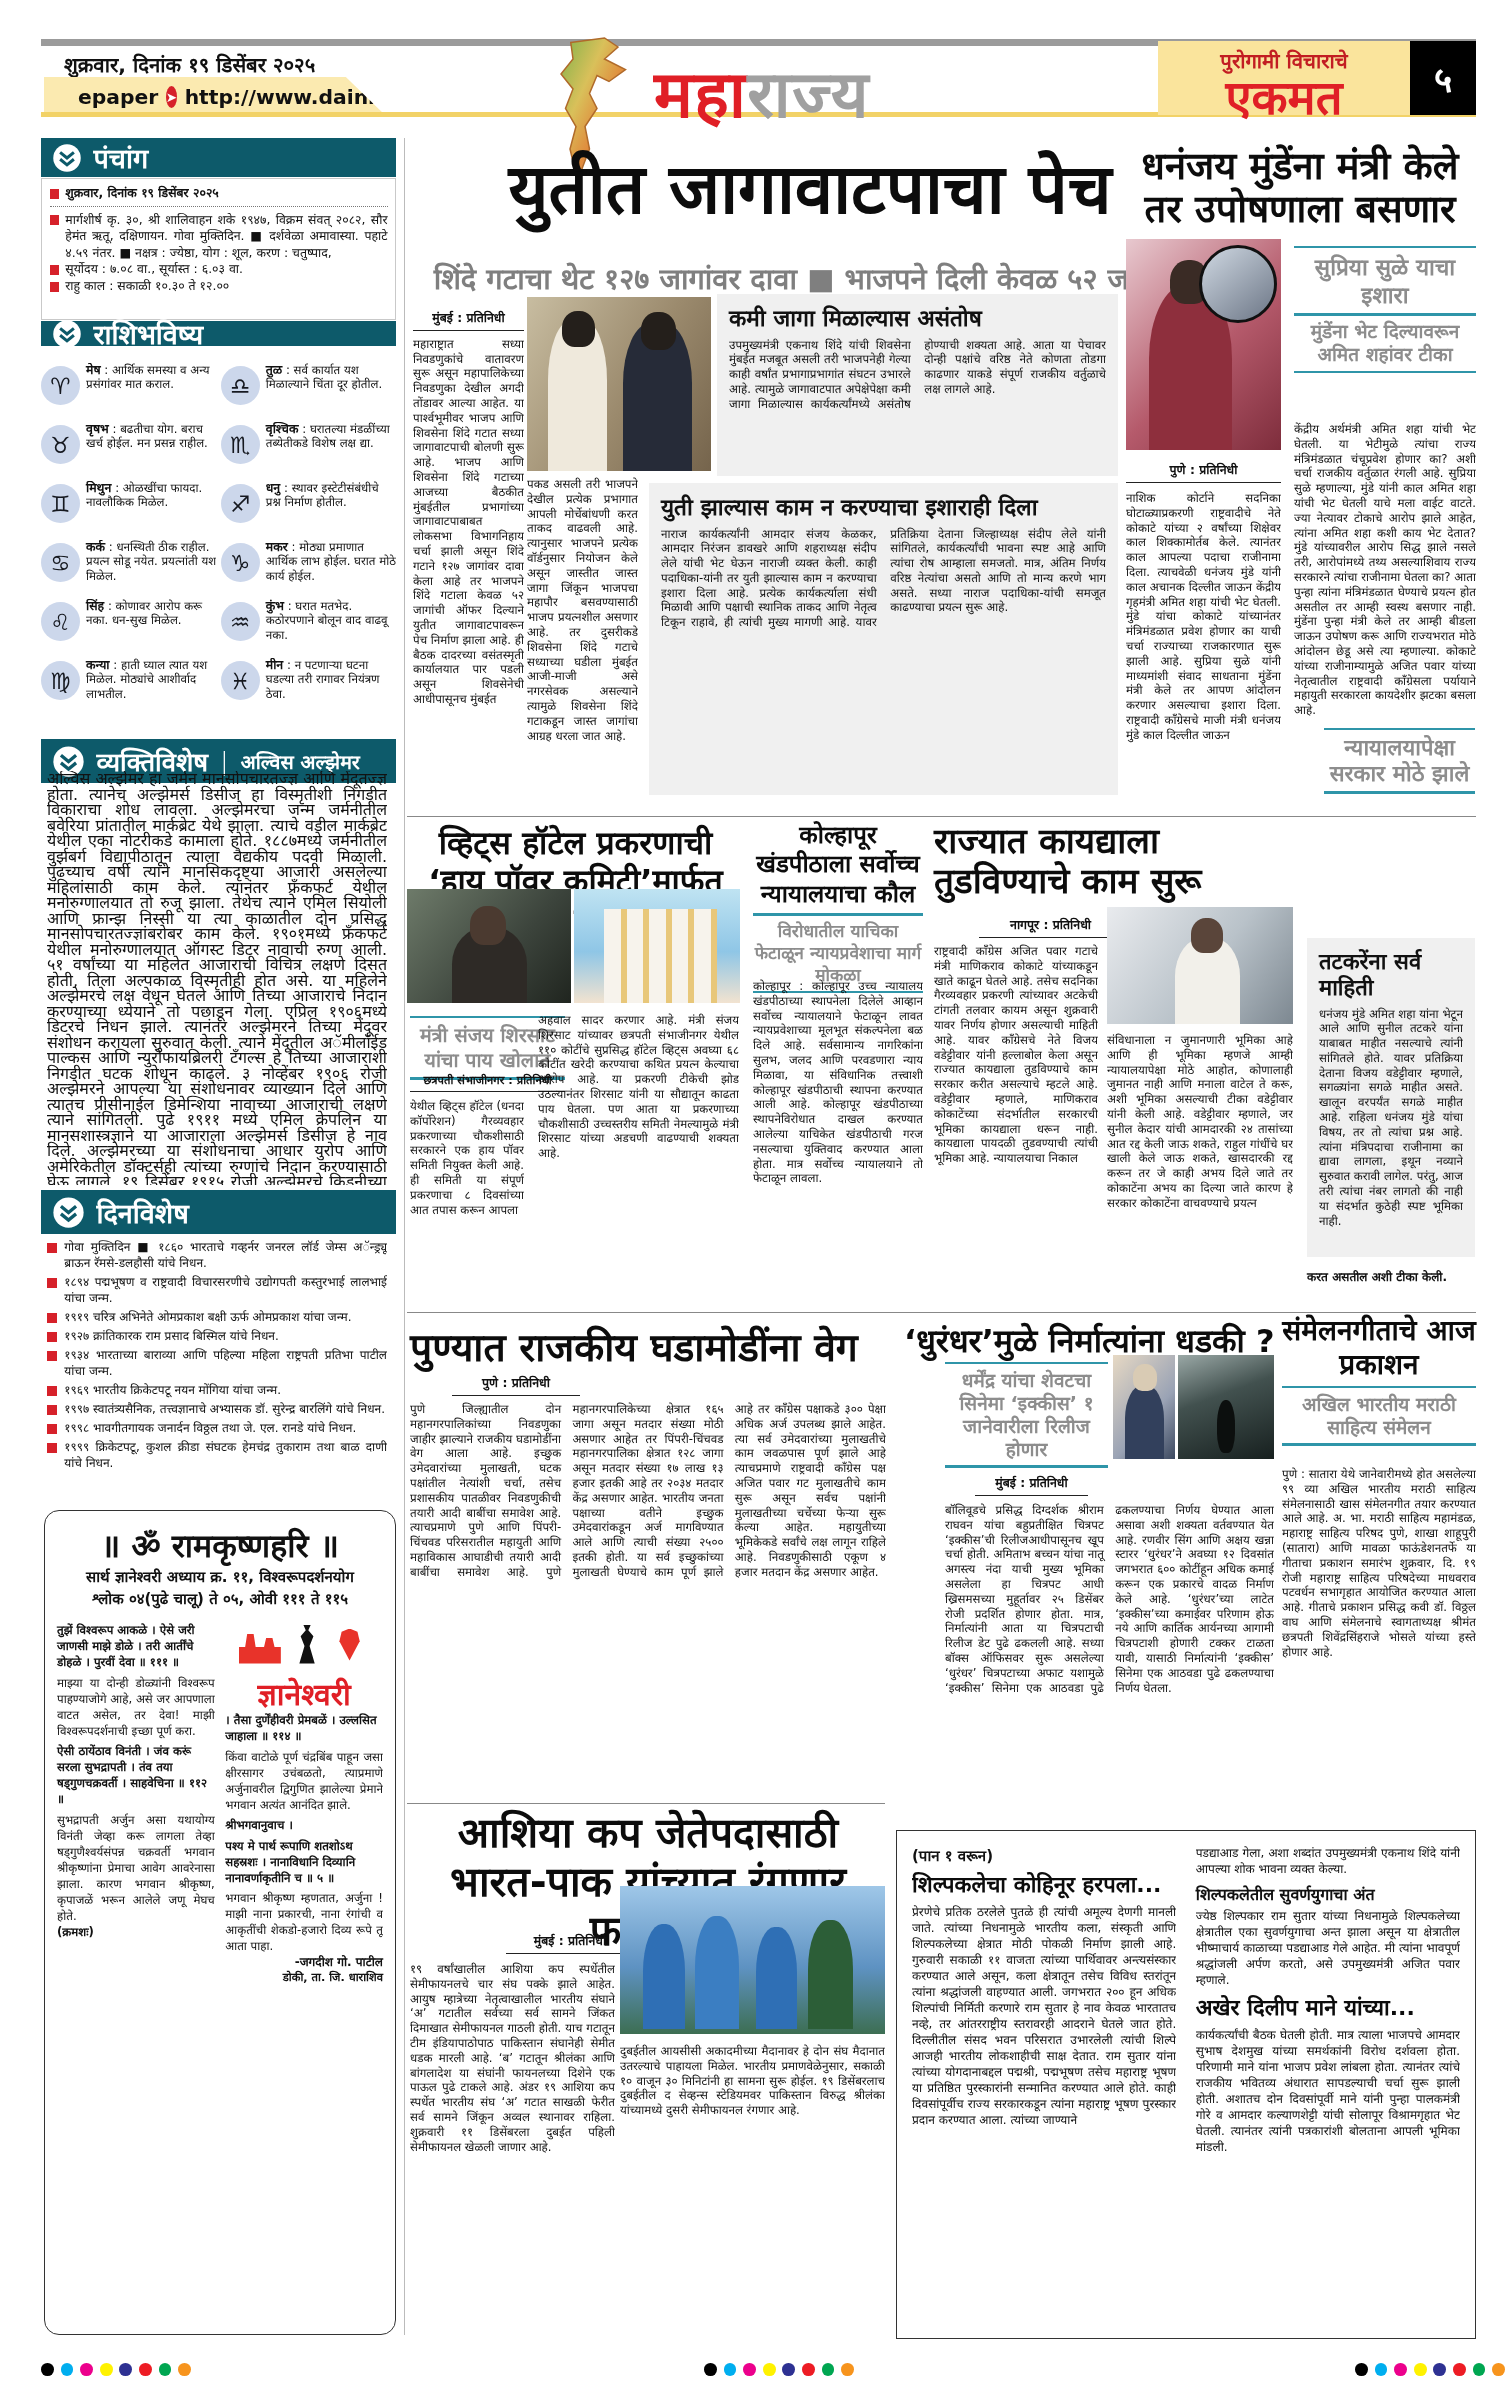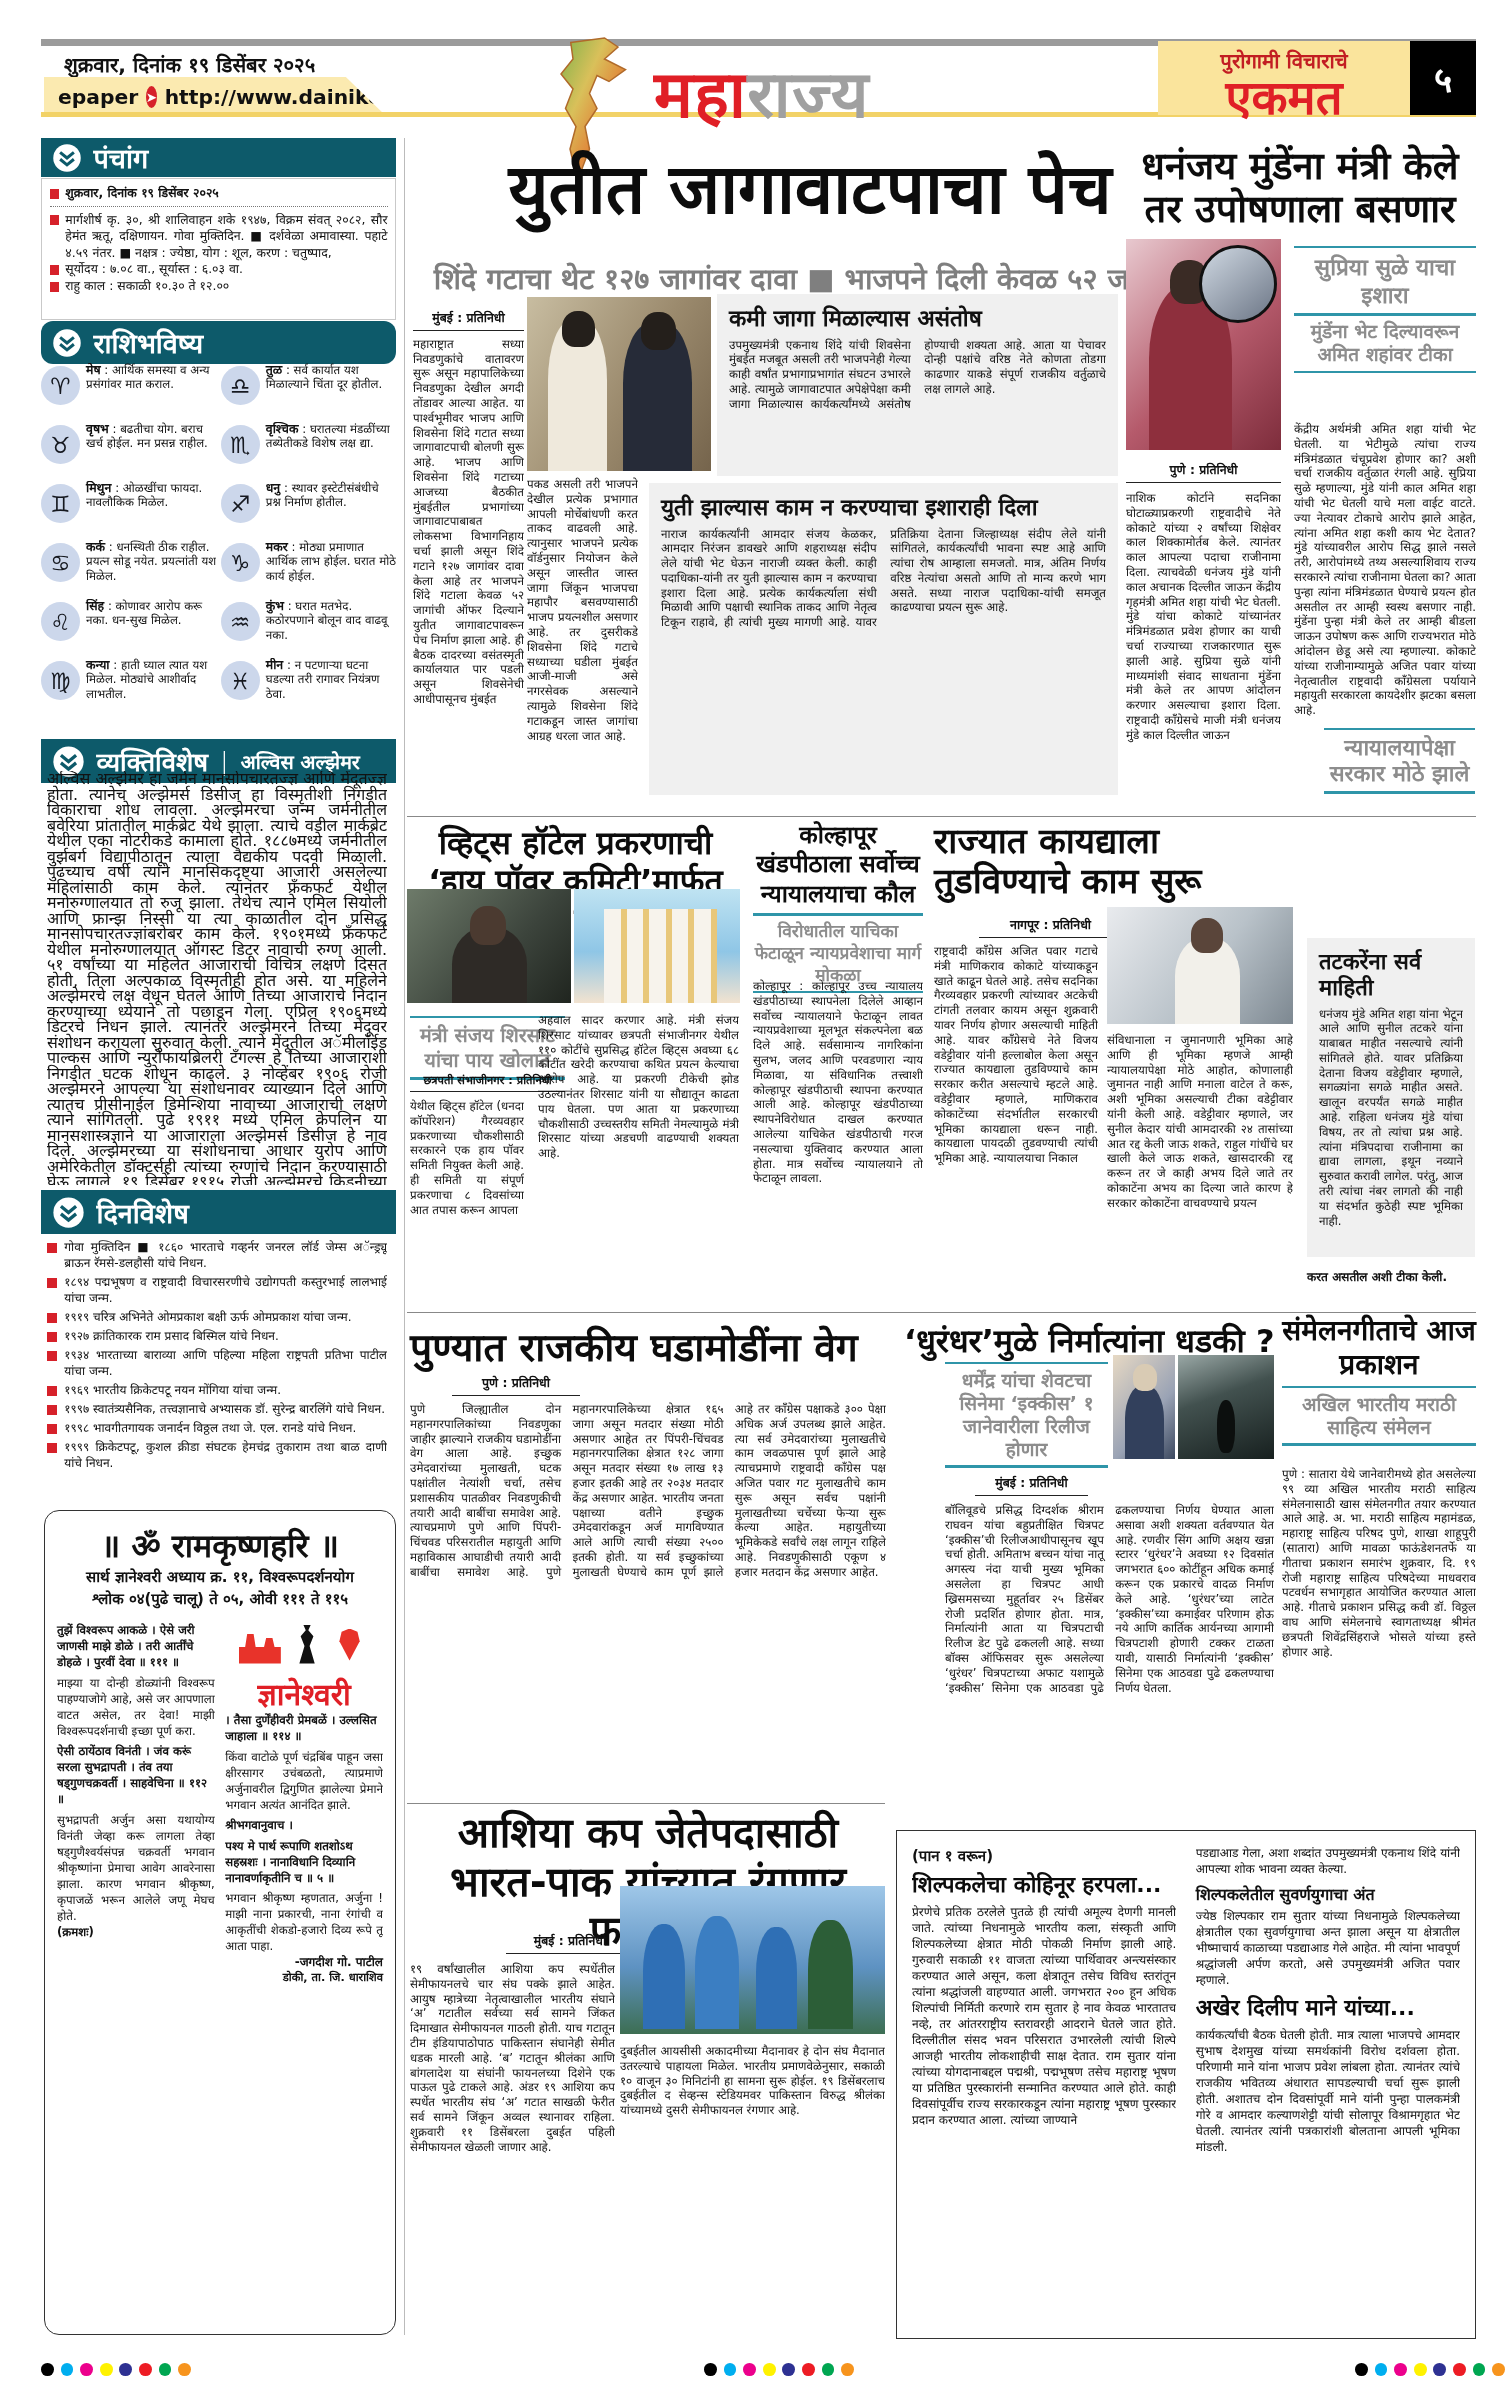--- a/index.html
+++ b/index.html
@@ -6,42 +6,42 @@
   #page{position:relative;width:1512px;height:2401px;background:#ffffff;
         font-family:"DejaVu Sans","Liberation Sans",sans-serif;color:#111;overflow:hidden;}
   .abs{position:absolute;}
   .jt{text-align:justify;overflow:hidden;}
   .hr{position:absolute;background:#444;height:0.8px;}
   .vr{position:absolute;background:#bbb;width:0.8px;}
   
   #top-rule{left:41px;top:39px;width:1435px;height:6.8px;background:#9b9b9b;}
   #date-line{left:64px;top:50px;font-size:20.3px;font-weight:600;}
   #epaper-bar{left:44px;top:77px;width:343px;height:40px;background:#fbeab0;
-     clip-path:polygon(0 0,88% 0,100% 100%,0 100%);display:flex;align-items:center;gap:7.5px;padding-left:14px;box-sizing:border-box;
+     clip-path:polygon(0 0,88% 0,100% 100%,0 100%);display:flex;align-items:center;gap:7.5px;padding-left:34px;box-sizing:border-box;
      font-size:20.3px;font-weight:700;}
   #epaper-icon{width:22.6px;height:22.6px;border-radius:50%;background:#d6212a;color:#fff;display:flex;align-items:center;justify-content:center;font-size:13.6px;}
   #yellow-rule{left:41px;top:112px;width:1435px;height:5.3px;background:#f2d267;}
   #map-svg{left:552px;top:36px;}
   #masthead{left:654px;top:48px;font-size:65px;font-weight:800;letter-spacing:1.5px;}
   #masthead .red{color:#e01f26;}
   #masthead .gray{color:#a0a0a0;}
   #tagline-box{left:1158px;top:41px;width:252px;height:74px;background:#fae49c;text-align:center;padding-top:4.5px;box-sizing:border-box;}
   #tagline-box .tl{color:#c21d22;font-size:20.3px;font-weight:800;}
   #tagline-box .brand{color:#e01f26;font-size:47px;font-weight:800;line-height:1.0;}
   #pageno-box{left:1410px;top:41px;width:66px;height:74px;background:#000;color:#fff;display:flex;align-items:center;justify-content:center;font-size:35px;font-weight:700;}
   
   .sec-head{position:absolute;left:41px;width:355px;background:#0d5a6a;color:#fff;display:flex;align-items:center;gap:12px;padding-left:10.5px;box-sizing:border-box;font-weight:800;}
   .sec-head .t{font-size:27px;}
   .chev{flex:0 0 auto;}
   #panchang-head{top:138px;height:39px;}
   #panchang-body{left:41px;top:178px;width:355px;height:142px;border:0.8px solid #c9c9c9;box-sizing:border-box;padding:6px 7.5px;font-size:12.4px;line-height:16.6px;}
   .p-row{display:flex;gap:6px;align-items:flex-start;}
   .sq{flex:0 0 auto;width:9.8px;height:9.8px;background:#d6212a;margin-top:3.8px;display:inline-block;}
   .dotted{border-top:1.5px dotted #777;margin:4.5px 0;}
-  #rashi-head{top:321px;height:43px;border-radius:12px;}
+  #rashi-head{top:321px;height:25px;}
   #rashi-grid{left:41px;top:363px;width:355px;height:358px;display:grid;grid-template-columns:1fr 1fr;grid-auto-rows:59px;column-gap:4.5px;}
   .z-cell{display:flex;gap:6px;overflow:hidden;}
   .z-ico{flex:0 0 auto;width:39px;height:39px;border-radius:50%;background:#ccd7eb;display:flex;align-items:center;justify-content:center;font-size:22.6px;color:#15181f;margin-top:3px;}
   .z-txt{font-size:11.7px;line-height:14.3px;}
   .z-sign{font-weight:800;font-size:12.4px;}
   #vyakti-head{top:723px;height:44px;margin-top:16px;}
   #vyakti-head .t{font-size:25.6px;}
   #vyakti-head .bar{font-weight:300;font-size:25.6px;}
   #vyakti-head .person{font-size:19.6px;font-weight:700;}
   #vyakti-body{left:47px;top:771px;width:340px;height:414px;font-size:16px;line-height:15.5px;}

